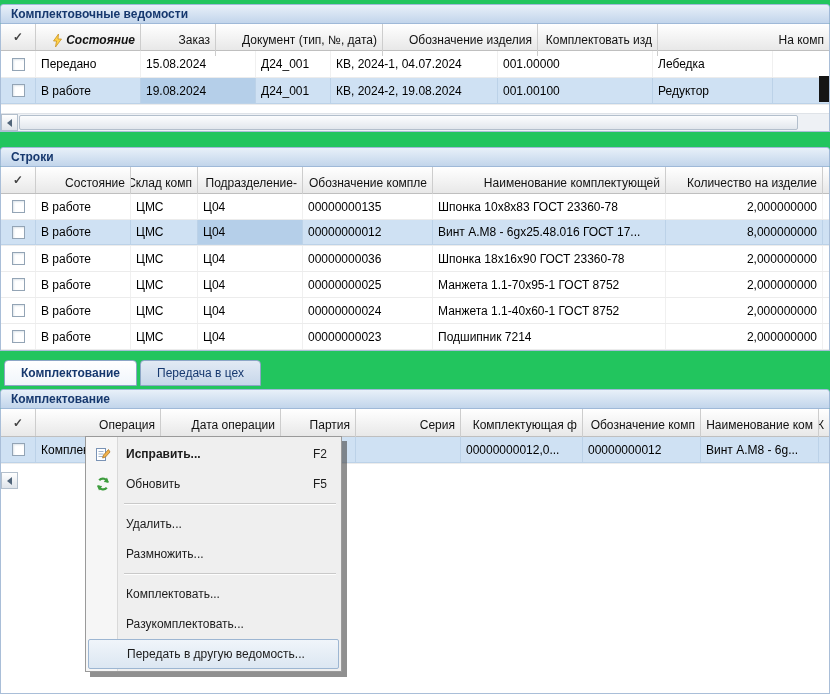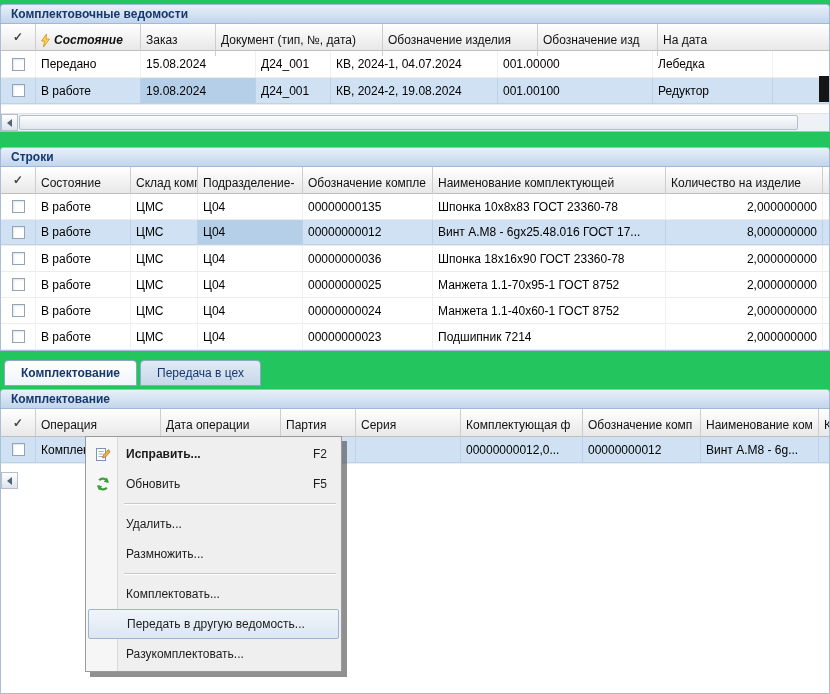--- a/index.html
+++ b/index.html
@@ -7,21 +7,21 @@
     font-family:"Liberation Sans",sans-serif;font-size:12px;color:#000;}
 
   .panel{position:absolute;left:0;width:830px;box-sizing:border-box;}
   .phdr{height:20px;display:flex;align-items:center;padding-left:10px;box-sizing:border-box;
     background:linear-gradient(#e8f0f9,#c2d5eb);border:1px solid #9fb9d8;border-radius:3px 3px 0 0;
     color:#16386e;font-weight:bold;}
   .pbody{position:relative;background:#fff;border:1px solid #a9bed8;border-top:none;box-sizing:border-box;overflow:hidden;}
 
   .hrow{display:flex;height:26px;background:linear-gradient(#ffffff,#e8e8e8);border-bottom:1px solid #bfbfbf;}
   .hcell{flex:0 0 auto;box-sizing:border-box;display:flex;align-items:center;padding:16px 5px;
-    border-right:1px solid #cdcdcd;overflow:hidden;white-space:nowrap;color:#111;}
+    border-right:1px solid #cdcdcd;overflow:hidden;white-space:nowrap;color:#111;justify-content:flex-end;}
   .row{display:flex;height:26px;background:#fff;border-bottom:1px solid #ececec;}
   .row25{height:25px;}
   .cell{flex:0 0 auto;box-sizing:border-box;display:flex;align-items:center;padding:0 5px;
     border-right:1px solid #f0f0f0;overflow:hidden;white-space:nowrap;}
   .center{justify-content:center;padding:0;}
   .num{justify-content:flex-end;}
   .sel{background:#cfe1f3;}
   .sel .cell{border-right-color:#bcd2e8;border-bottom:1px solid #bcd2e8;}
   .focus{background:#b5cfe9;}
   .hdr-em{font-style:italic;font-weight:bold;}
@@ -91,24 +91,24 @@
         <div class="hcell w75">
             <span>Заказ</span>
           </div>
         <div class="hcell w167">
             <span>Документ (тип, №, дата)</span>
           </div>
         <div class="hcell w155">
             <span>Обозначение изделия</span>
           </div>
         <div class="hcell w120">
-            <span>Обозначение изд</span>
+            <span>Комплектовать изд</span>
           </div>
         <div class="hcell wfill">
-            <span>На дата</span>
+            <span>На комп</span>
           </div>
       </div>
 
       <div class="row">
         <div class="cell w35 center">
             <span class="cb"></span>
           </div>
         <div class="cell w105">Передано</div>
         <div class="cell w115">15.08.2024</div>
         <div class="cell w75">Д24_001</div>
@@ -351,23 +351,23 @@
     </div>
     <div class="mi">
       <span class="mi-ic"></span>
       <span class="mi-label">Размножить...</span>
     </div>
     <div class="msep"></div>
     <div class="mi">
       <span class="mi-ic"></span>
       <span class="mi-label">Комплектовать...</span>
     </div>
+    <div class="mi">
+      <span class="mi-ic"></span>
+      <span class="mi-label">Разукомплектовать...</span>
+    </div>
     <div class="mi mi-hover">
       <span class="mi-ic"></span>
       <span class="mi-label">Передать в другую ведомость...</span>
     </div>
-    <div class="mi">
-      <span class="mi-ic"></span>
-      <span class="mi-label">Разукомплектовать...</span>
-    </div>
   </div>
 
 </div>
 
 </body></html>

